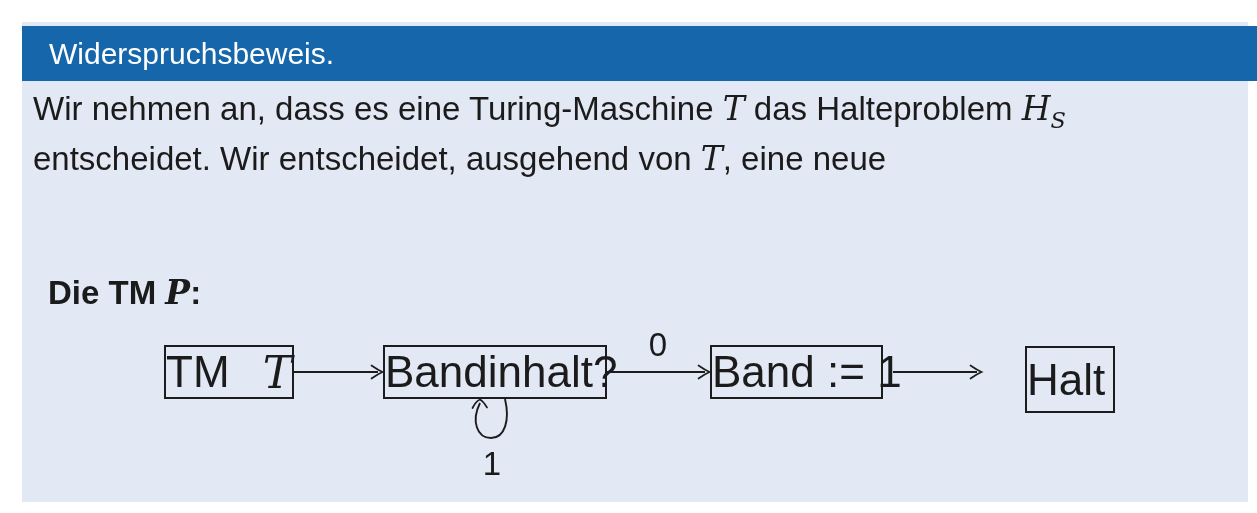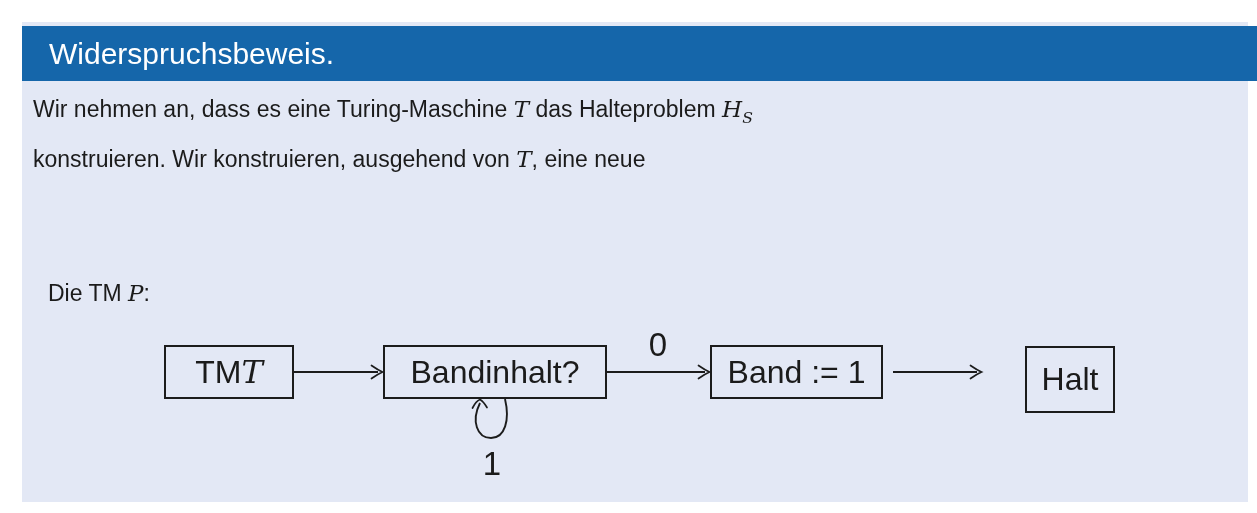--- a/index.html
+++ b/index.html
@@ -33,46 +33,46 @@
   .block-title{
     color:var(--title_text);
     font-size:30px;line-height:56px;
     padding-left:11px;
     white-space:nowrap;
   }
   .para{
     position:absolute;left:11px;top:62px;
   }
   .para .tline, .lead{
-    font-size:23px;line-height:50px;white-space:nowrap;
+    font-size:33px;line-height:50px;white-space:nowrap;
   }
   .lead{
-    position:absolute;left:26px;top:246px;
+    position:absolute;left:26px;top:246px;font-weight:bold;
   }
   .math{
     font-family:"DejaVu Serif",serif;
     font-style:italic;
   }
   sub.mathsub{
     font-family:"DejaVu Serif",serif;
     font-style:italic;
     font-size:0.68em;
     line-height:0;
   }
   .diagram-svg{
     position:absolute;left:0;top:0;width:1226px;height:480px;
   }
   .edge{stroke:var(--line);stroke-width:1.9;fill:none;}
   .head{stroke:var(--line);stroke-width:1.7;fill:none;stroke-linecap:round;}
   .node{
     position:absolute;
     box-sizing:border-box;
     border:2px solid var(--line);
-    display:flex;align-items:center;justify-content:center;
-    font-size:32px;
+    display:flex;align-items:center;justify-content:space-between;
+    font-size:44px;
     white-space:nowrap;
     background:transparent;
   }
   .node-tm-t{left:142px;top:323px;width:130px;height:54px;}
   .node-bandinhalt{left:361px;top:323px;width:224px;height:54px;}
   .node-band-assign{left:688px;top:323px;width:173px;height:54px;}
   .node-halt{left:1003px;top:324px;width:90px;height:67px;}
   .edge-label{
     position:absolute;
     font-size:33px;line-height:36px;
@@ -85,21 +85,21 @@
 <body>
 
 <div class="block">
 
   <div class="block-title-bar">
     <div class="block-title">Widerspruchsbeweis.</div>
   </div>
 
   <div class="para">
     <div class="tline"><span class="">Wir nehmen an, dass es eine Turing-Maschine </span><span class="math">T</span><span class=""> das Halteproblem </span><span class="math">H</span><sub class="mathsub">S</sub></div>
-    <div class="tline"><span class="">konstruieren. Wir konstruieren, ausgehend von </span><span class="math">T</span><span class="">, eine neue</span></div>
+    <div class="tline"><span class="">entscheidet. Wir entscheidet, ausgehend von </span><span class="math">T</span><span class="">, eine neue</span></div>
   </div>
 
   <div class="lead"><span class="">Die TM </span><span class="math">P</span><span class="">:</span></div>
 
   <svg class="diagram-svg" viewBox="0 0 1226 480">
 
     <path class="edge" d="M272 350 H 356"></path>
     <path class="head" d="M349.5 343.5 Q356 348 360.5 350 Q356 352 349.5 356.5"></path>
 
     <path class="edge" d="M585 350 H 683"></path>

